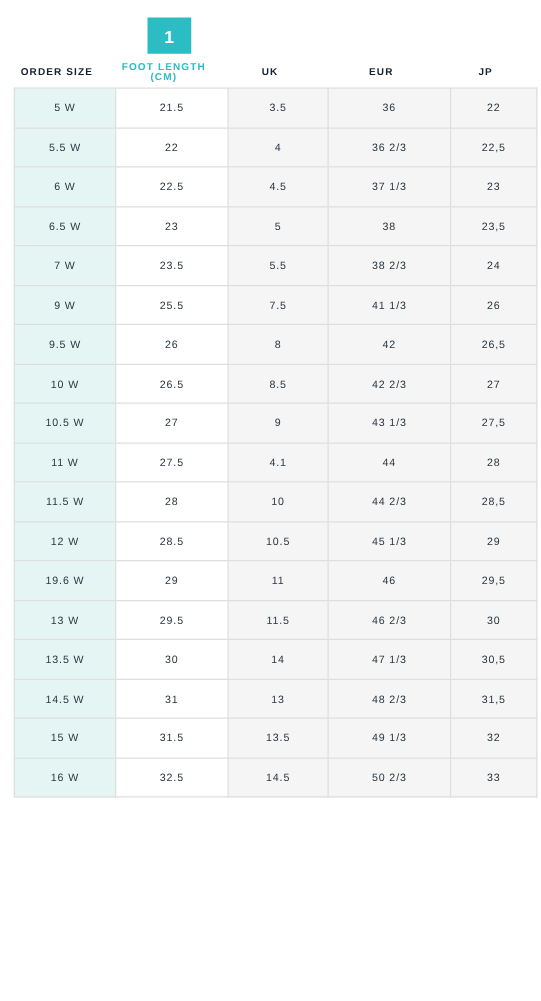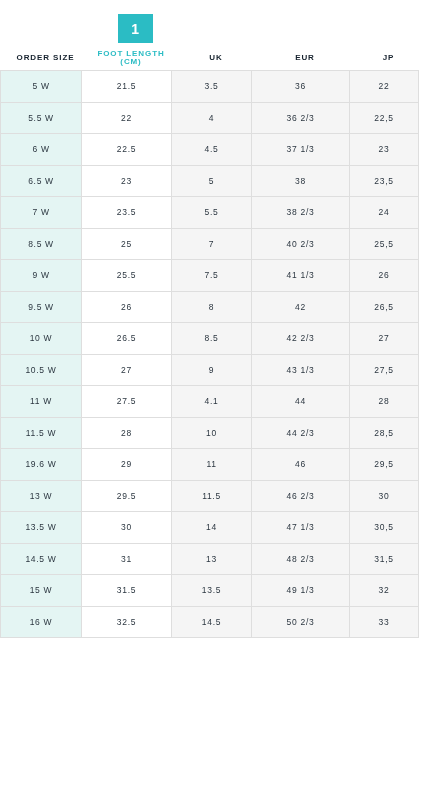--- a/index.html
+++ b/index.html
@@ -65,21 +65,21 @@
     text-transform: uppercase;
     line-height: 1;
   }
   .head .hcell.accent {
     color: #2bbcc4;
   }
 
   
   .size-table {
     width: 418px;
-    margin-left: 0;
+    margin-left: 11px;
     border-collapse: collapse;
     table-layout: fixed;
   }
   .size-table td {
     height: 30.5px;
     font-size: 8.5px;
     letter-spacing: 0.7px;
     text-align: center;
     vertical-align: middle;
     color: #2b3640;
@@ -152,27 +152,20 @@
           <td>23,5</td>
         </tr>
         <tr>
           <td>7 W</td>
           <td>23.5</td>
           <td>5.5</td>
           <td>38 2/3</td>
           <td>24</td>
         </tr>
         <tr>
-          <td>8.5 W</td>
-          <td>25</td>
-          <td>7</td>
-          <td>40 2/3</td>
-          <td>25,5</td>
-        </tr>
-        <tr>
           <td>9 W</td>
           <td>25.5</td>
           <td>7.5</td>
           <td>41 1/3</td>
           <td>26</td>
         </tr>
         <tr>
           <td>9.5 W</td>
           <td>26</td>
           <td>8</td>
@@ -201,20 +194,27 @@
           <td>28</td>
         </tr>
         <tr>
           <td>11.5 W</td>
           <td>28</td>
           <td>10</td>
           <td>44 2/3</td>
           <td>28,5</td>
         </tr>
         <tr>
+          <td>12 W</td>
+          <td>28.5</td>
+          <td>10.5</td>
+          <td>45 1/3</td>
+          <td>29</td>
+        </tr>
+        <tr>
           <td>19.6 W</td>
           <td>29</td>
           <td>11</td>
           <td>46</td>
           <td>29,5</td>
         </tr>
         <tr>
           <td>13 W</td>
           <td>29.5</td>
           <td>11.5</td>

